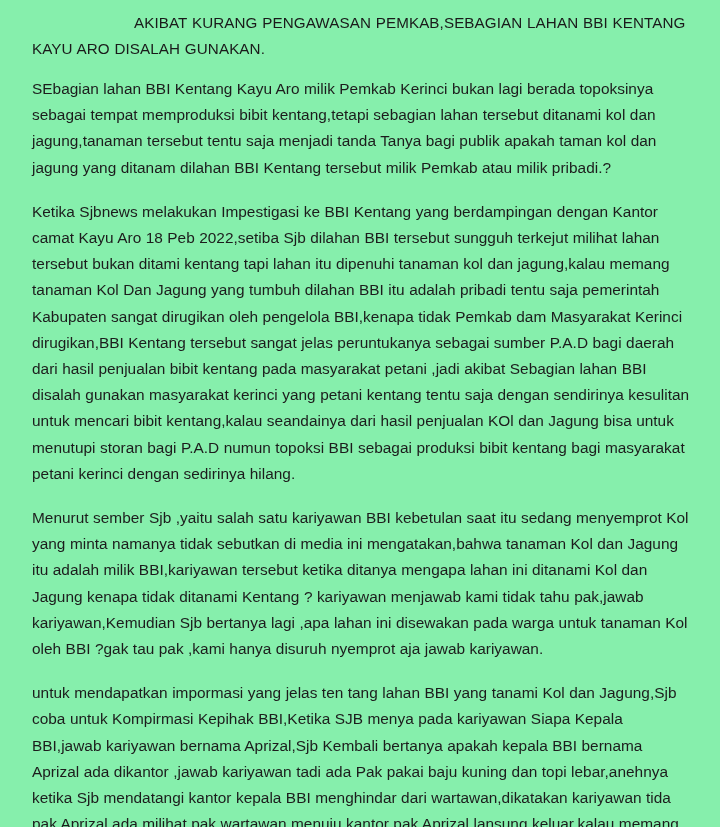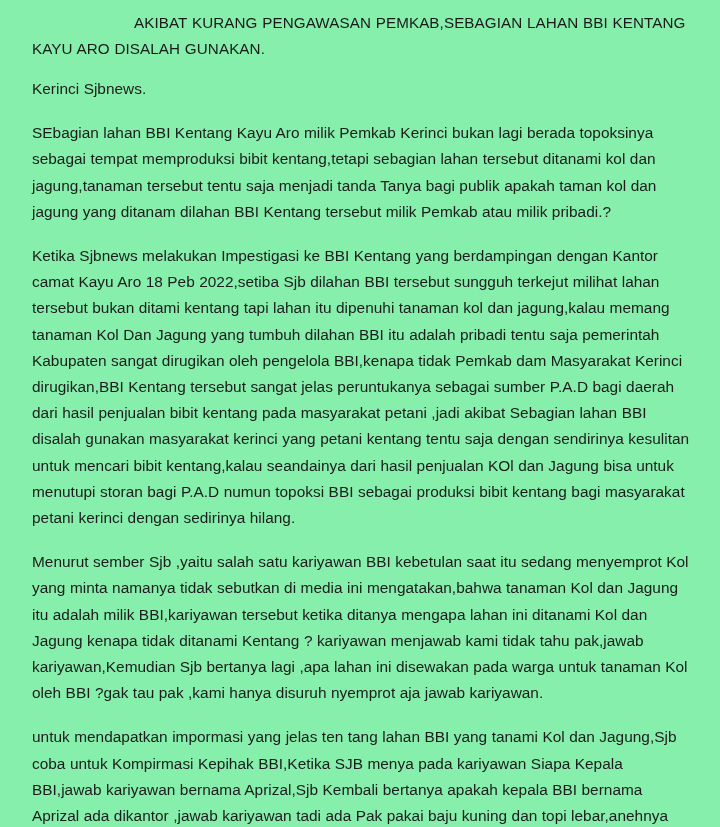--- a/index.html
+++ b/index.html
@@ -49,21 +49,20 @@
     margin-bottom: 0;
   }
 </style>
 </head>
 <body>
 
 <div class="page">
 
   <h1 class="doc-title">AKIBAT KURANG PENGAWASAN PEMKAB,SEBAGIAN LAHAN BBI KENTANG KAYU ARO DISALAH GUNAKAN.</h1>
 
-  <p class="para">Kerinci Sjbnews.</p>
 
   <p class="para">SEbagian lahan BBI Kentang Kayu Aro milik Pemkab Kerinci bukan lagi berada topoksinya sebagai tempat memproduksi bibit kentang,tetapi sebagian lahan tersebut ditanami kol dan jagung,tanaman tersebut tentu saja menjadi tanda Tanya bagi publik apakah taman kol dan jagung yang ditanam dilahan BBI Kentang tersebut milik Pemkab atau milik pribadi.?</p>
 
   <p class="para">Ketika Sjbnews melakukan Impestigasi  ke BBI Kentang yang berdampingan dengan Kantor camat Kayu Aro 18 Peb 2022,setiba Sjb dilahan BBI tersebut sungguh terkejut milihat lahan tersebut bukan ditami kentang tapi lahan itu dipenuhi tanaman kol dan jagung,kalau memang tanaman Kol Dan Jagung yang tumbuh dilahan BBI itu adalah pribadi tentu saja pemerintah Kabupaten sangat dirugikan oleh pengelola BBI,kenapa tidak Pemkab dam Masyarakat Kerinci dirugikan,BBI Kentang tersebut sangat jelas peruntukanya sebagai sumber P.A.D bagi daerah dari hasil penjualan bibit kentang pada masyarakat petani ,jadi akibat Sebagian lahan BBI disalah gunakan masyarakat kerinci yang petani kentang tentu saja dengan sendirinya kesulitan untuk mencari bibit kentang,kalau seandainya dari hasil penjualan KOl dan Jagung bisa untuk menutupi storan bagi P.A.D numun topoksi BBI sebagai produksi bibit kentang bagi masyarakat petani kerinci dengan sedirinya hilang.</p>
 
   <p class="para">Menurut sember Sjb ,yaitu salah satu kariyawan BBI kebetulan saat itu sedang menyemprot Kol yang minta namanya tidak sebutkan di media ini mengatakan,bahwa tanaman Kol dan Jagung itu adalah milik BBI,kariyawan tersebut ketika ditanya mengapa lahan ini ditanami Kol dan Jagung kenapa tidak ditanami Kentang ? kariyawan menjawab kami tidak tahu pak,jawab kariyawan,Kemudian Sjb bertanya lagi ,apa lahan ini disewakan pada warga untuk tanaman Kol oleh BBI ?gak tau pak ,kami hanya disuruh nyemprot aja jawab kariyawan.</p>
 
   <p class="para">untuk mendapatkan impormasi yang jelas ten tang lahan BBI yang tanami Kol dan Jagung,Sjb coba untuk Kompirmasi Kepihak BBI,Ketika SJB menya pada kariyawan Siapa Kepala BBI,jawab kariyawan bernama Aprizal,Sjb Kembali bertanya apakah kepala BBI bernama Aprizal ada dikantor ,jawab kariyawan tadi ada Pak pakai baju kuning dan topi lebar,anehnya ketika Sjb mendatangi kantor kepala BBI menghindar dari wartawan,dikatakan kariyawan tida pak Aprizal ada,milihat pak wartawan menuju kantor pak Aprizal lansung keluar,kalau memang benar kepala BBI Aprizal menghindar alias tidak mau dikompirmasi tentusaja menjadi tanda Tanya besar,atau besar kemungkinan lahan BBI tersebut disewakan secara pribadi pada warga untuk tanaman Kol dan Jagung,Sjbnews masih berupaya untuk kompirmasi pada pihak BBI Kentang Kayu Aro.Dilas.</p>
 
 </div>

